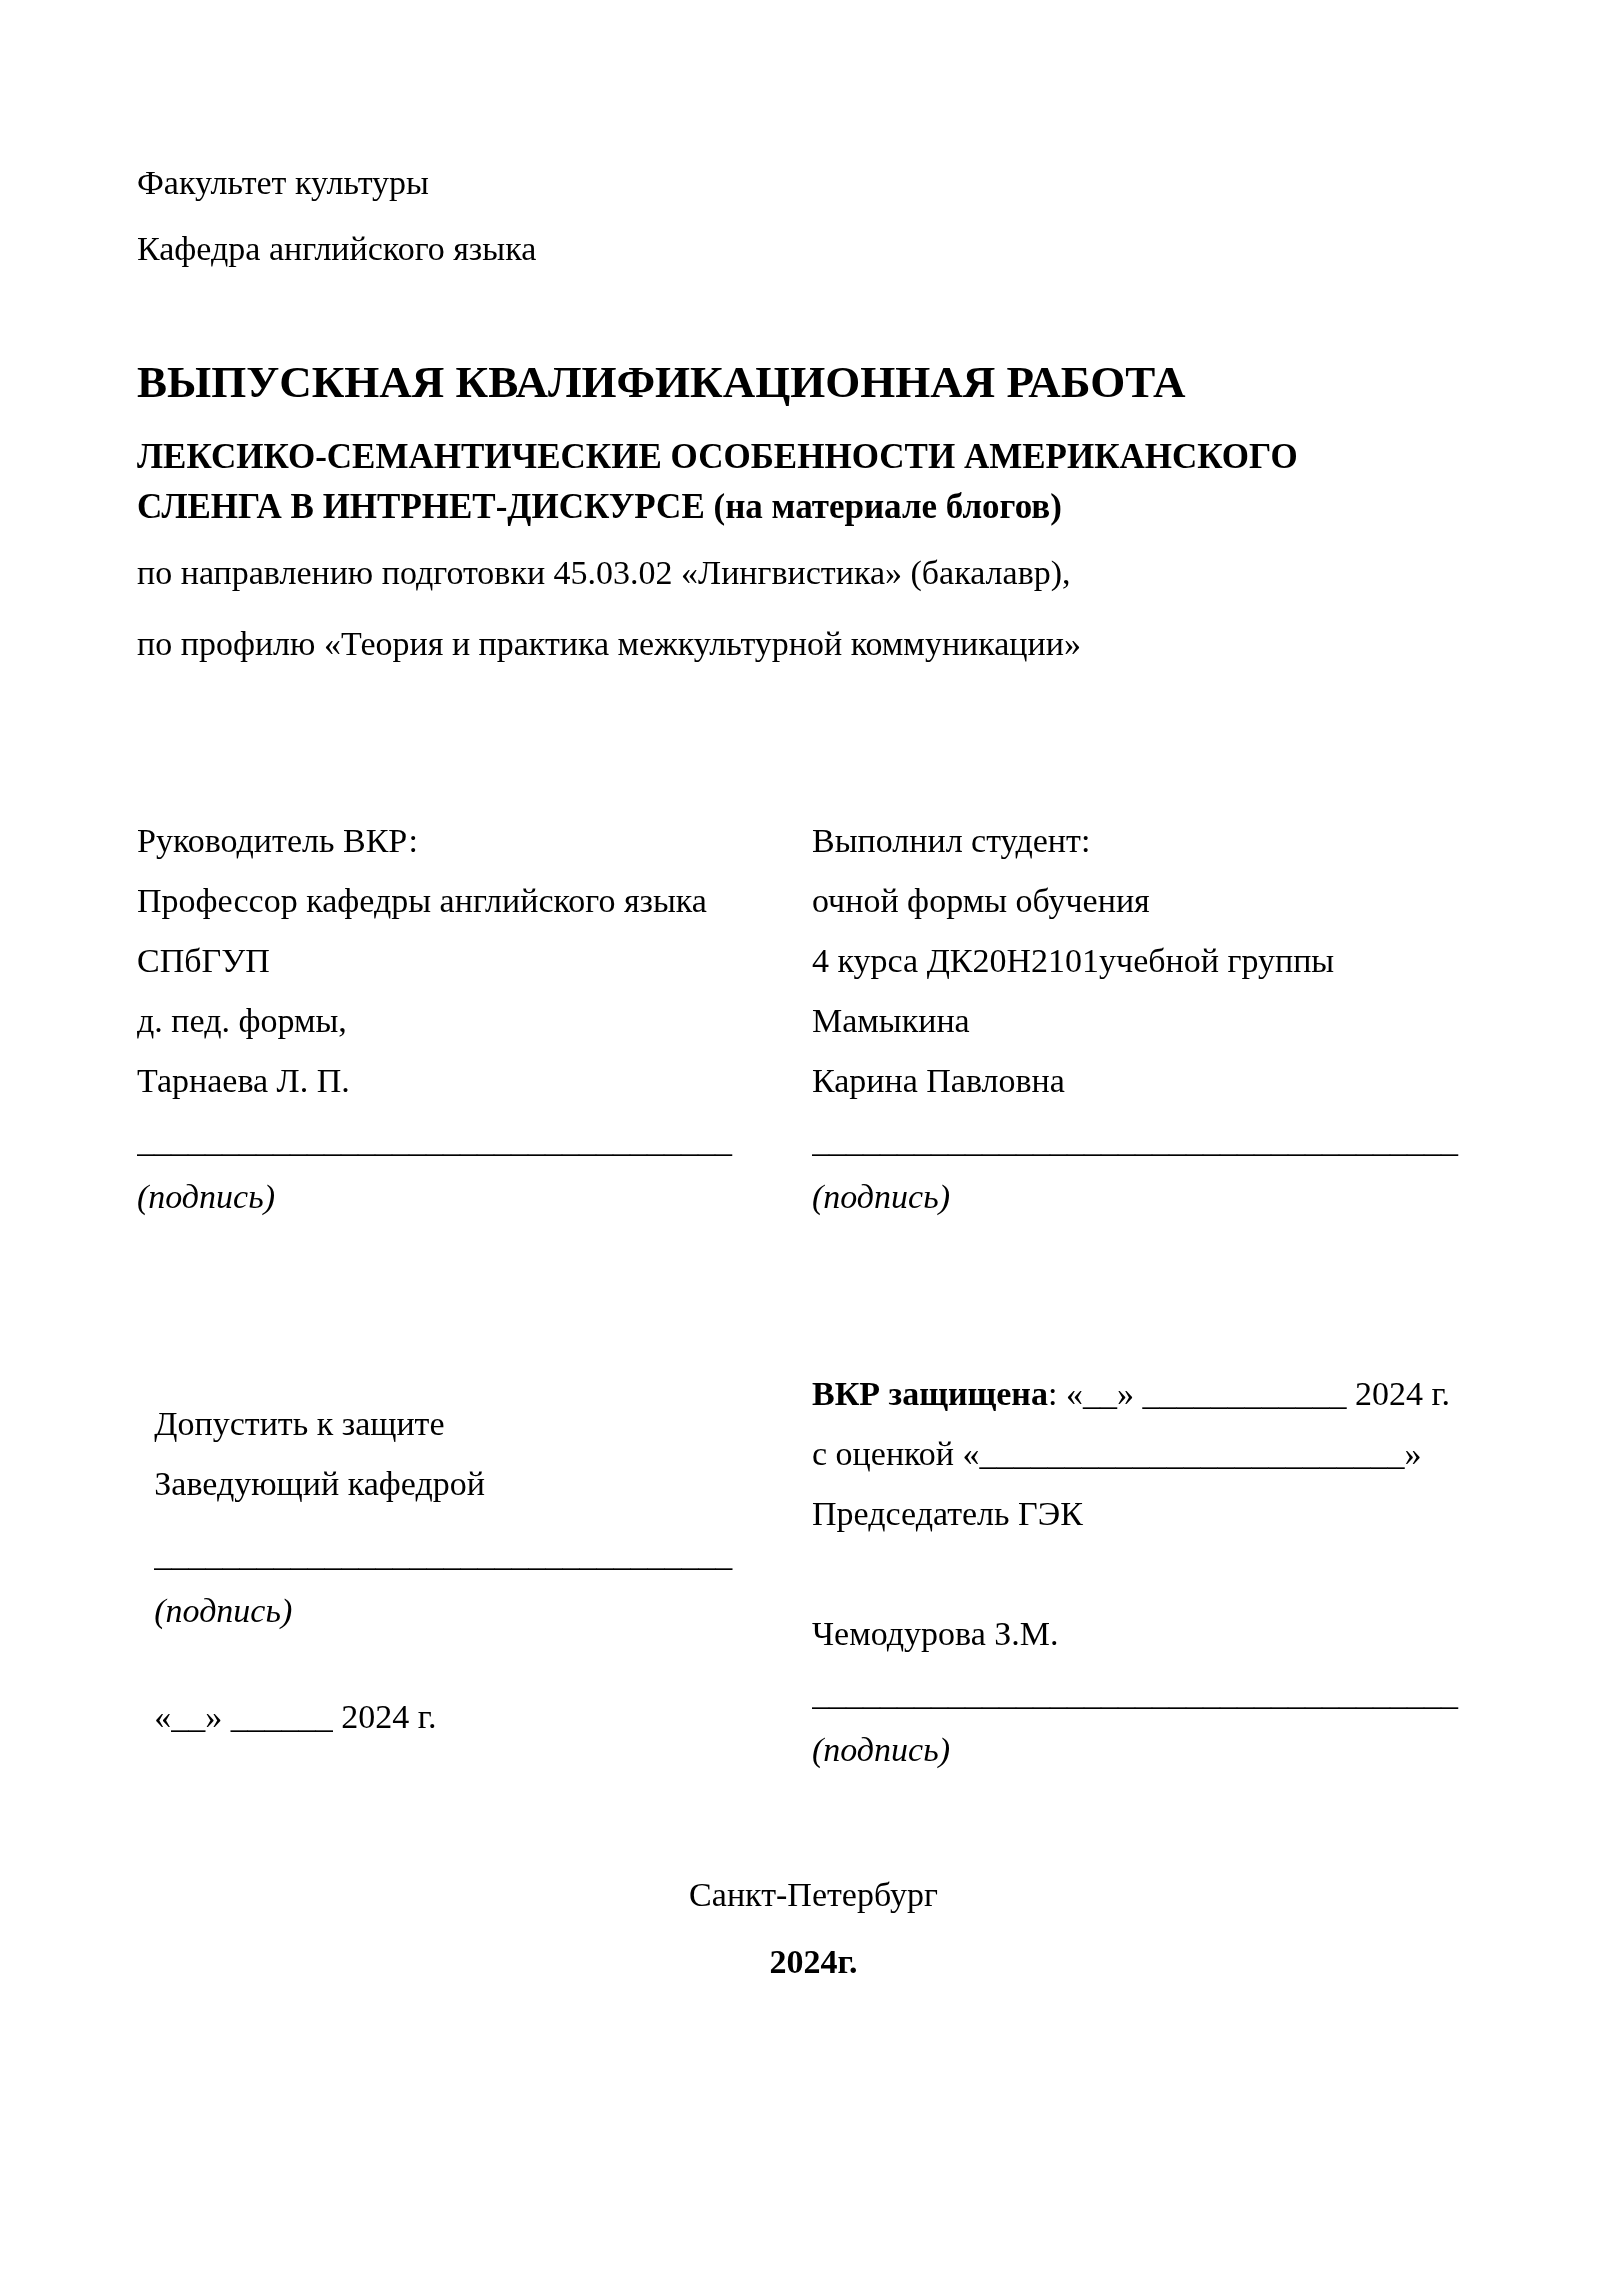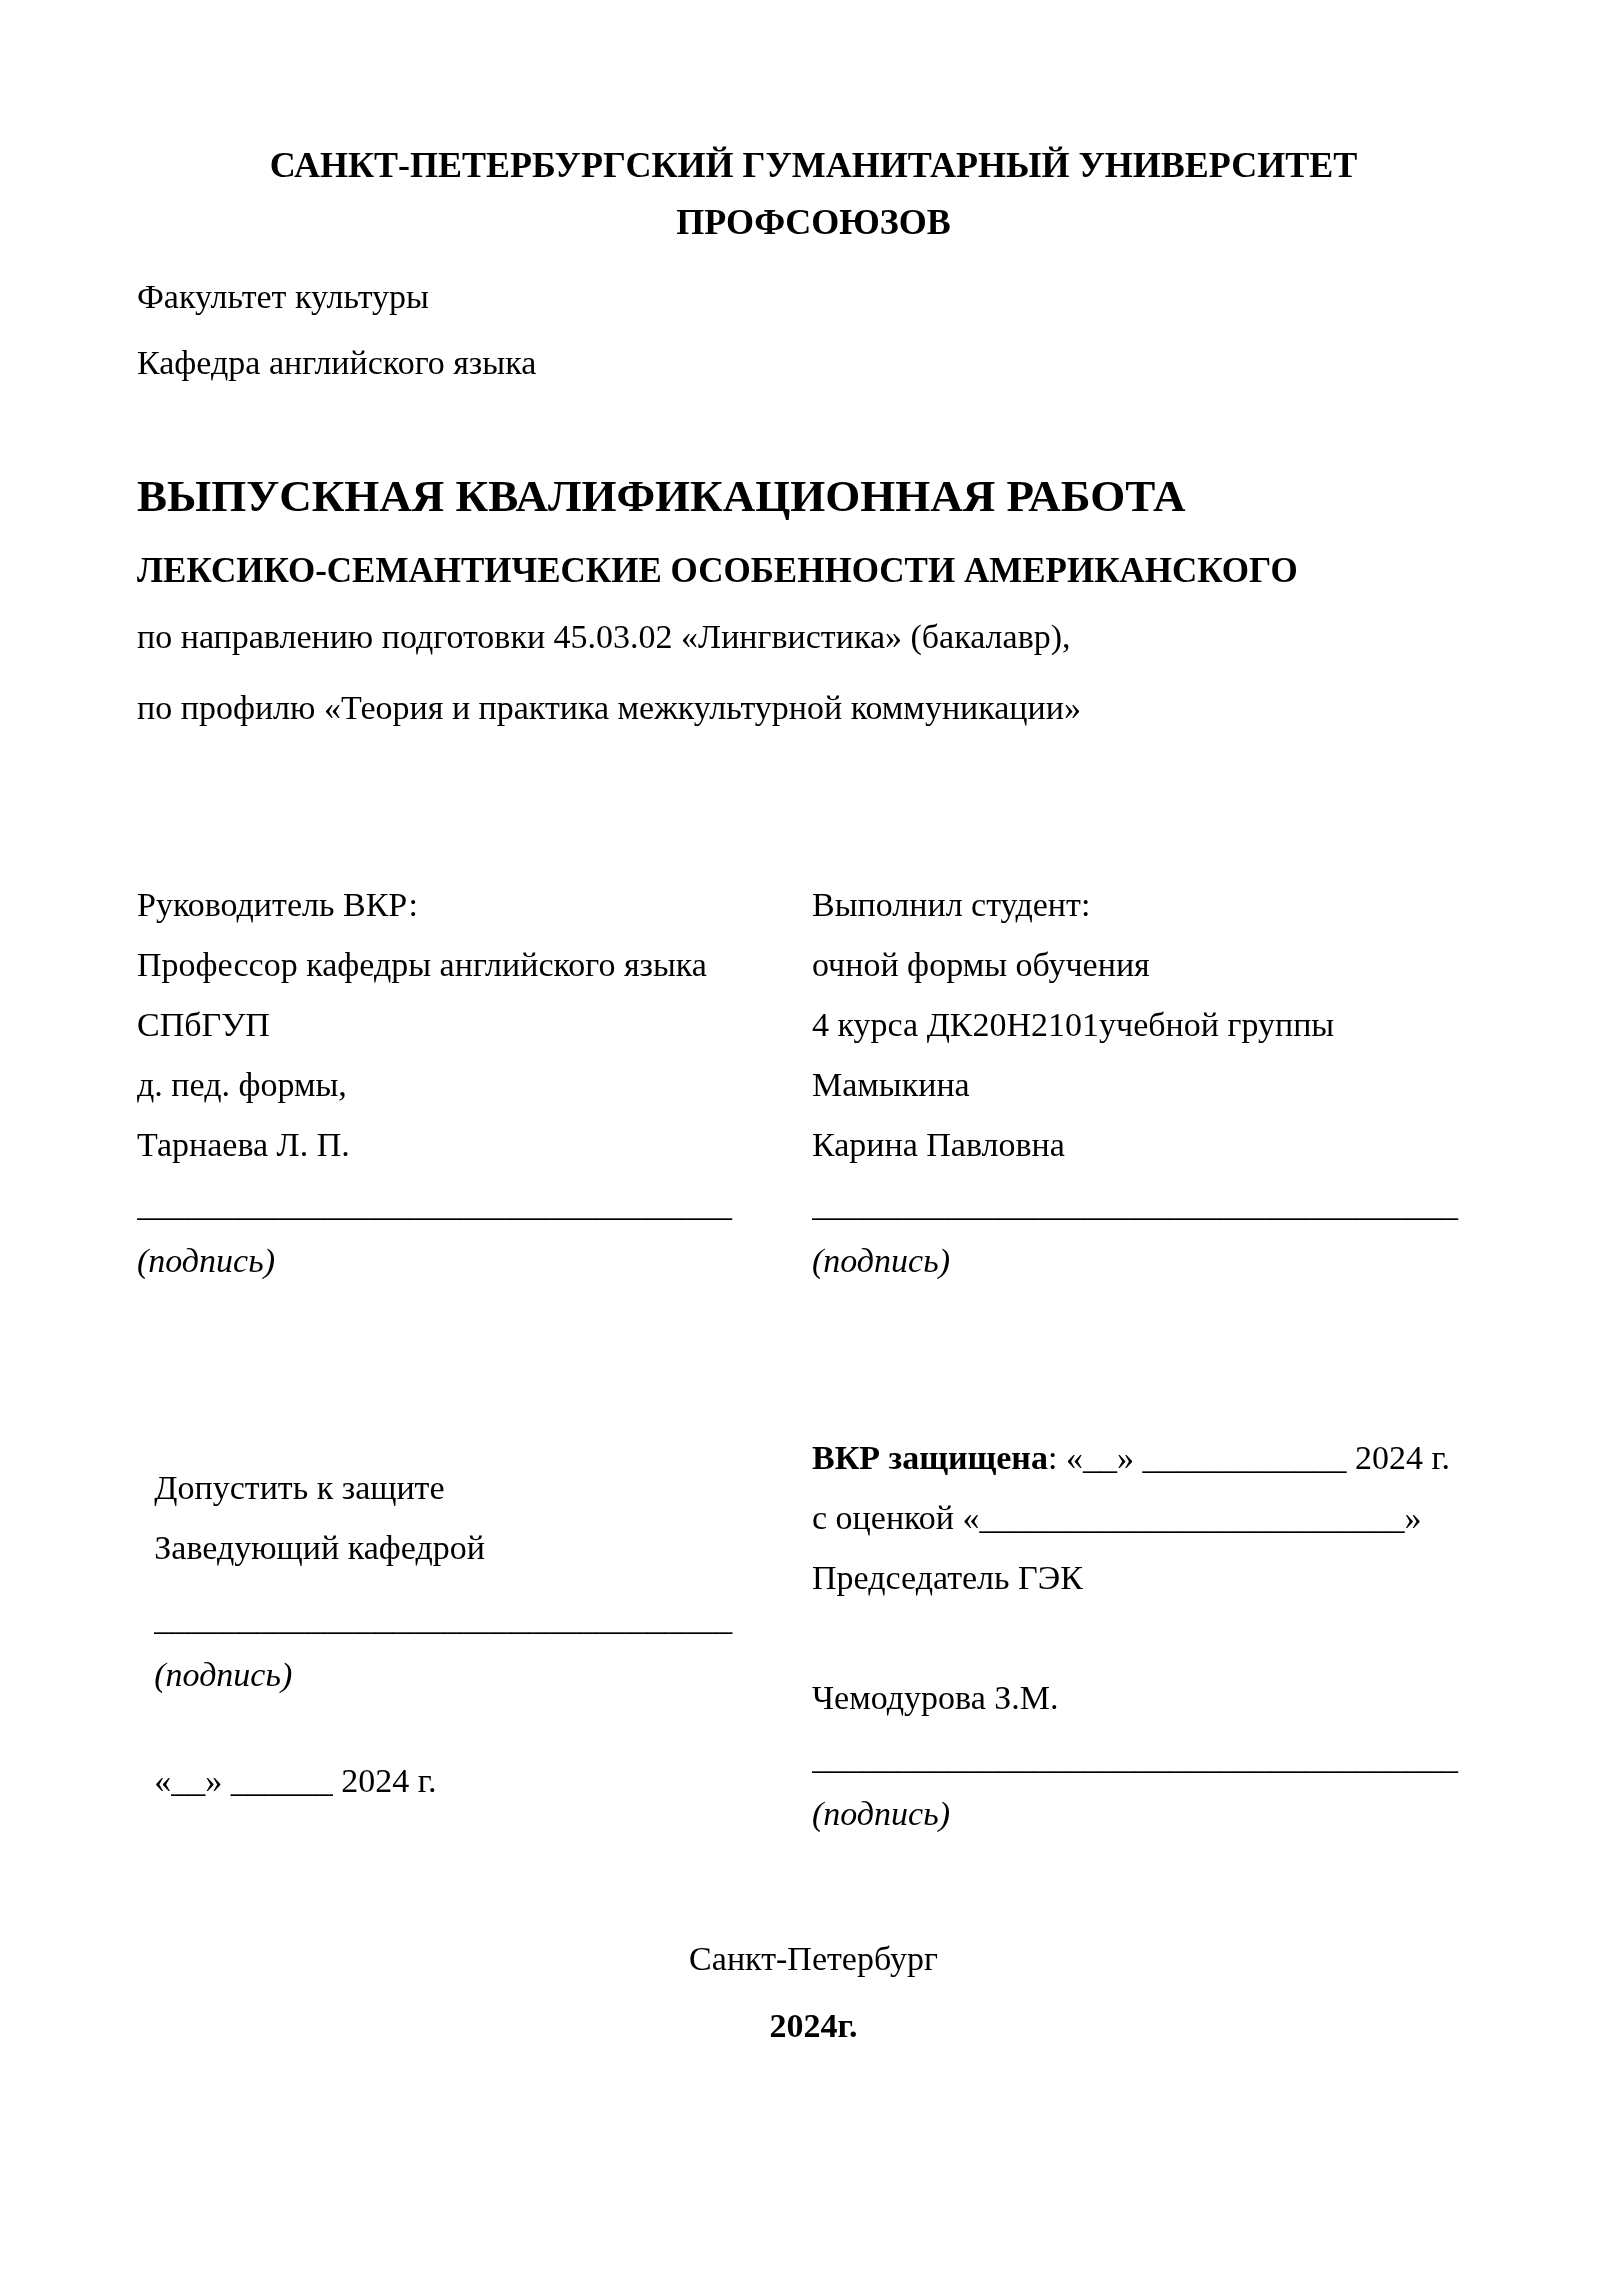--- a/index.html
+++ b/index.html
@@ -76,32 +76,29 @@
   .footer { margin-top: 99px; text-align: center; }
   .footer .city { margin: 0; line-height: 39px; }
   .footer .year { margin: 28px 0 0 0; line-height: 39px; font-weight: bold; }
 </style>
 </head>
 <body>
 
 <div class="page">
 
   <header>
-    <div class="uni-name">
-      <span>САНКТ-ПЕТЕРБУРГСКИЙ ГУМАНИТАРНЫЙ УНИВЕРСИТЕТ</span><br>
-      <span>ПРОФСОЮЗОВ</span>
-    </div>
     <p class="center faculty">Факультет культуры</p>
     <p class="center department">Кафедра английского языка</p>
   </header>
 
   <section>
     <p class="center work-type">ВЫПУСКНАЯ КВАЛИФИКАЦИОННАЯ РАБОТА</p>
     <div class="center thesis-title">
       <span>ЛЕКСИКО-СЕМАНТИЧЕСКИЕ ОСОБЕННОСТИ АМЕРИКАНСКОГО</span><br>
+      <span>СЛЕНГА В ИНТРНЕТ-ДИСКУРСЕ (на материале блогов)</span>
     </div>
     <p class="center program">по направлению подготовки 45.03.02 «Лингвистика» (бакалавр),</p>
     <p class="center profile">по профилю «Теория и практика межкультурной коммуникации»</p>
   </section>
 
   <section class="cols cols-upper">
     <div class="col-left">
       <p>Руководитель ВКР:</p>
       <p>Профессор кафедры английского языка</p>
       <p>СПбГУП</p>

